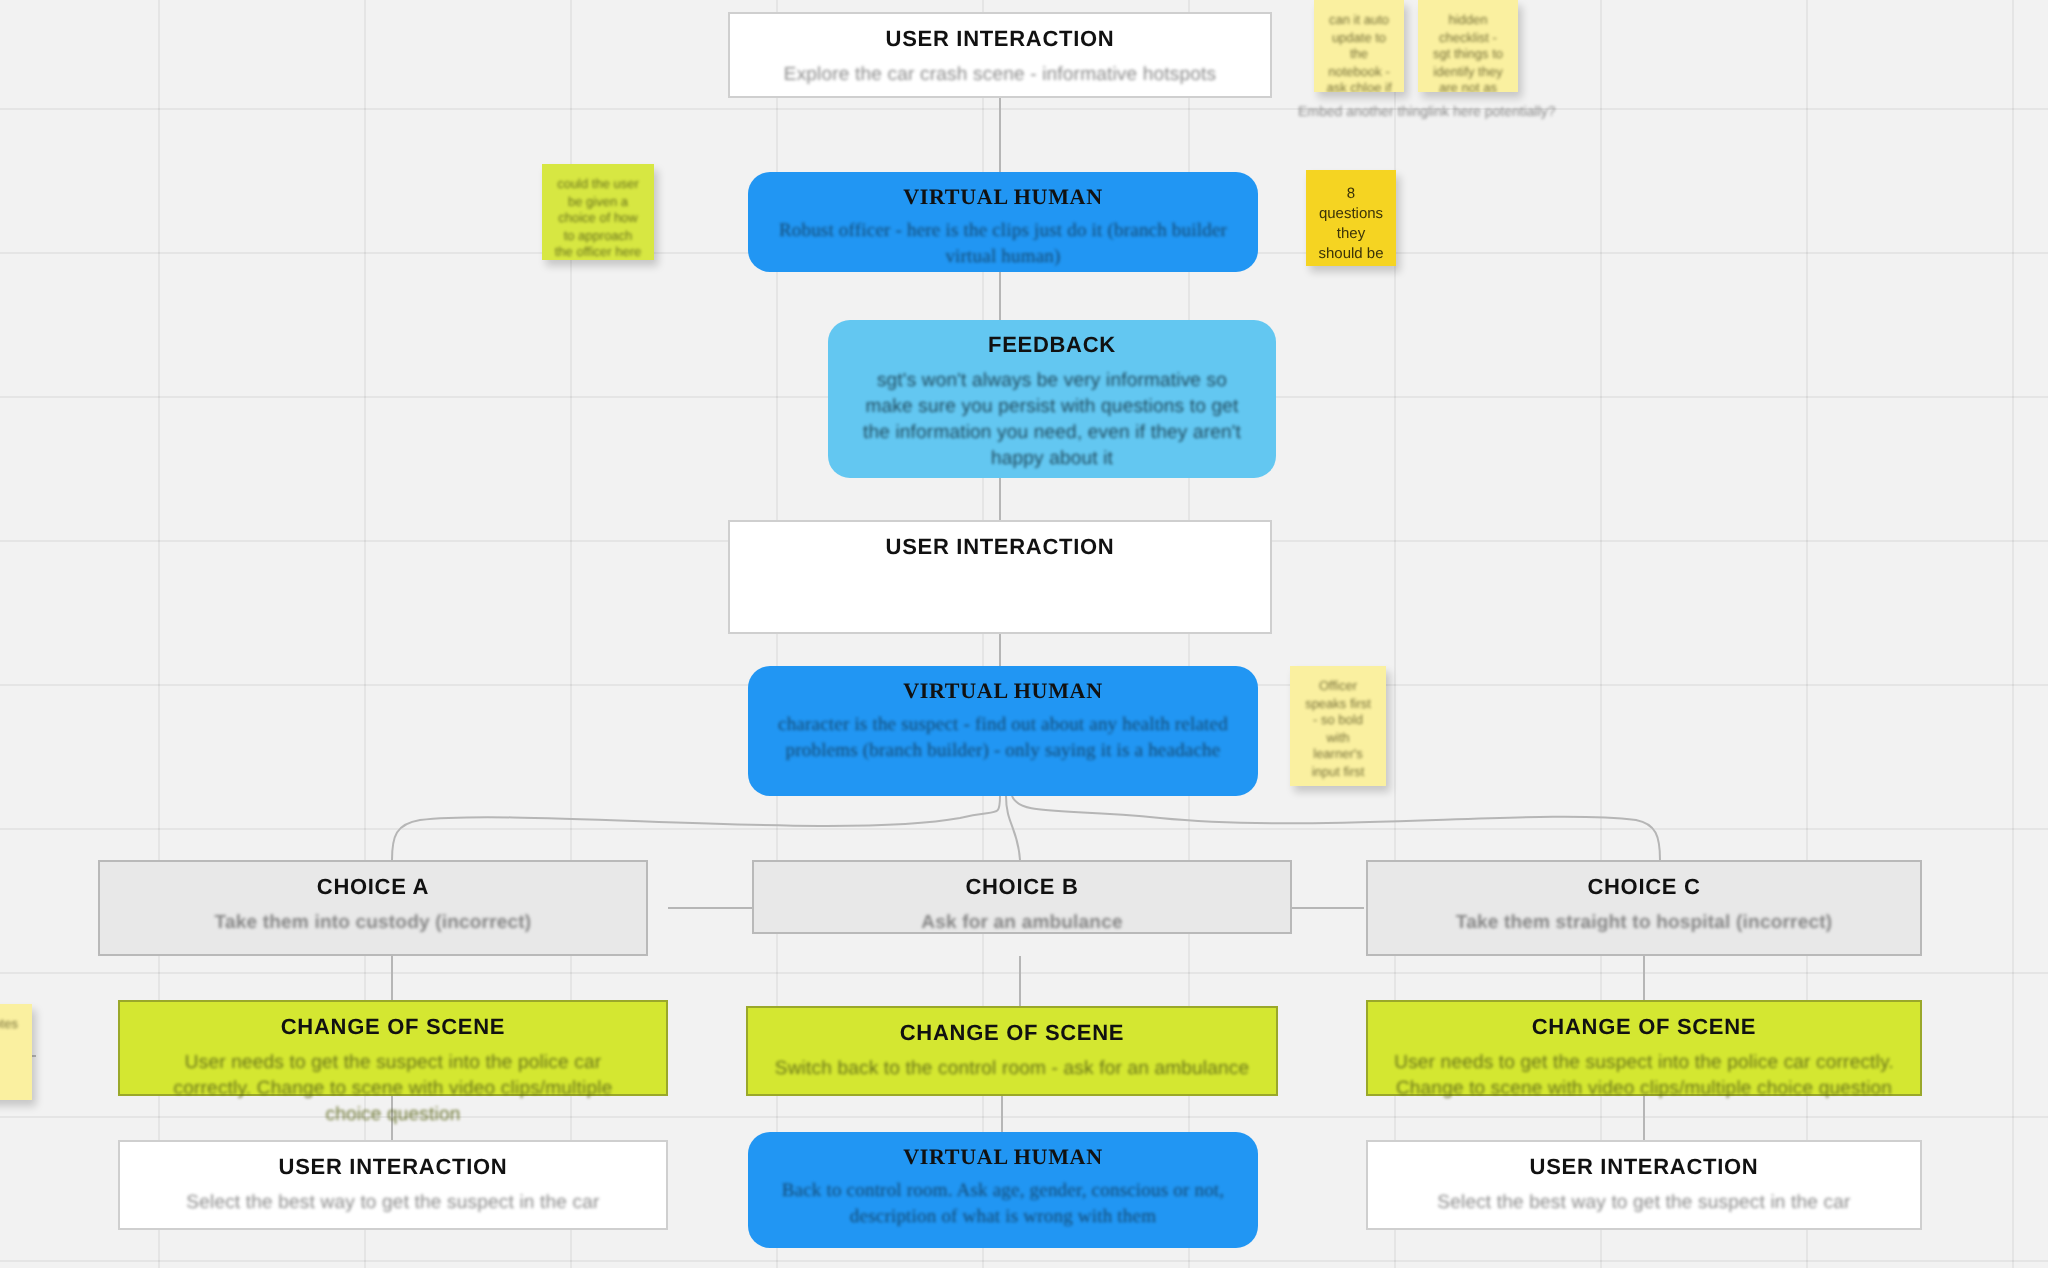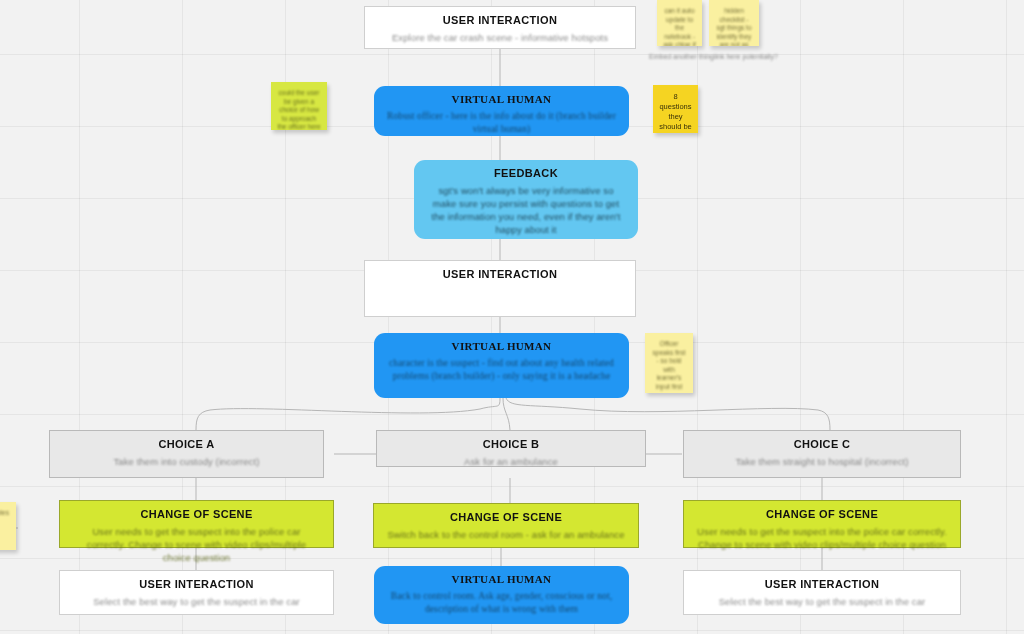--- a/index.html
+++ b/index.html
@@ -63,21 +63,21 @@
     color: #333;
   }
   .card-white .body { color: #6a6a6a; }
 
   
   .card-grey {
     background: #e8e8e8;
     border: 1px solid #b9b9b9;
     color: #222;
   }
-  .card-grey .body { color: #6a6a6a; }
+  .card-grey .body { color: #6a6a6a; font-weight: bold; }
 
   
   .card-blue {
     background: #2196f3;
     border-radius: 11px;
     color: #0d1b22;
     font-family: Liberation Serif, serif;
   }
   .card-blue .body { color: #10344f; opacity: 0.82; }
 
@@ -160,21 +160,21 @@
     </g>
   </svg>
 
   <div class="node card-white" style="left:364px; top:6px; width:272px; height:43px;">
     <div class="title">USER INTERACTION</div>
     <div class="body">Explore the car crash scene - informative hotspots</div>
   </div>
 
   <div class="node card-blue" style="left:374px; top:86px; width:255px; height:50px;">
     <div class="title">VIRTUAL HUMAN</div>
-    <div class="body">Robust officer - here is the info about do it (branch builder virtual human)</div>
+    <div class="body">Robust officer - here is the clips just do it (branch builder virtual human)</div>
   </div>
 
   <div class="node card-lightblue" style="left:414px; top:160px; width:224px; height:79px;">
     <div class="title">FEEDBACK</div>
     <div class="body">sgt's won't always be very informative so make sure you persist with questions to get the information you need, even if they aren't happy about it</div>
   </div>
 
   <div class="node card-white" style="left:364px; top:260px; width:272px; height:57px;">
     <div class="title">USER INTERACTION</div>
   </div>

